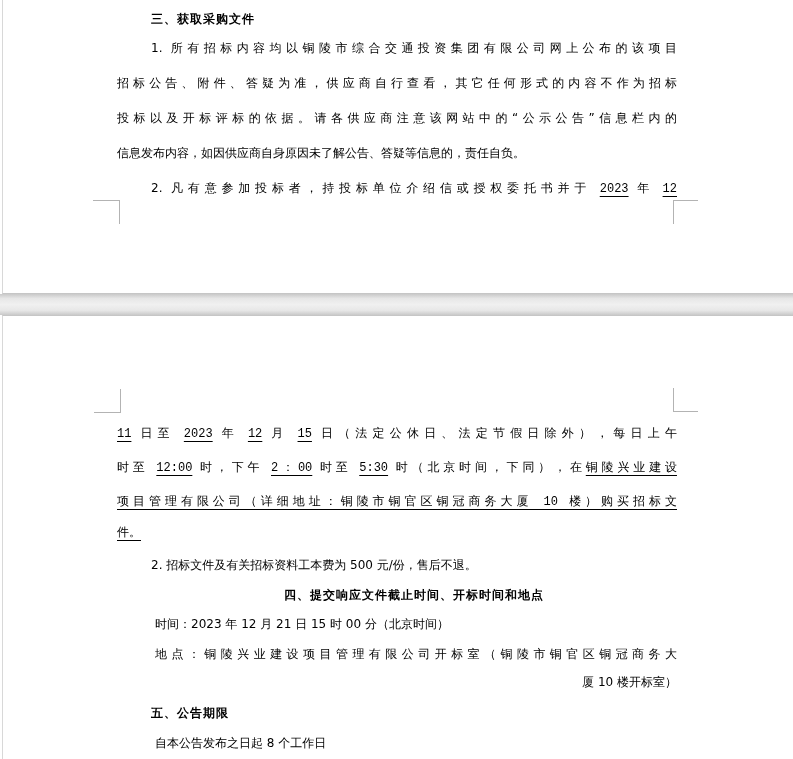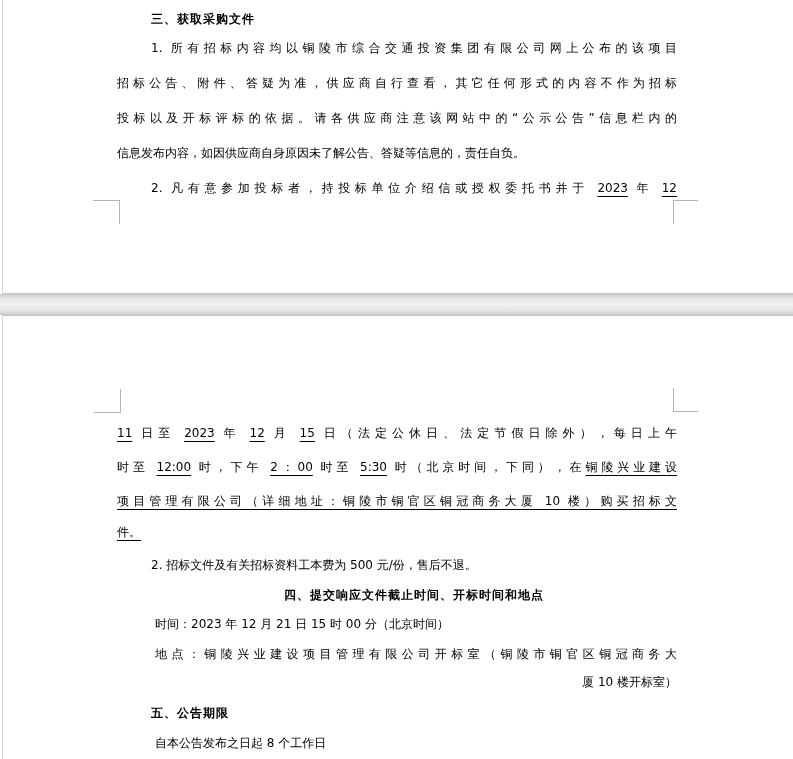--- a/index.html
+++ b/index.html
@@ -27,21 +27,21 @@
 
   .line{
     position:absolute;left:114px;width:560px;height:23px;line-height:23px;
     font-size:12px;color:#000;white-space:nowrap;
     box-sizing:border-box;
   }
   .just{white-space:normal;text-align:justify;text-align-last:justify;height:23px;overflow:hidden;}
   .ind{padding-left:34px;}
   .ind2{padding-left:38px;}
   .head{font-weight:bold;font-size:12px;letter-spacing:1px;}
-  .u, .line .u{text-decoration:underline;text-underline-offset:4px;text-decoration-thickness:1px;}
+  .u, .line .u{text-decoration:underline;text-underline-offset:4px;text-decoration-thickness:1px;font-family:Liberation Mono, monospace;}
 
   
   .p1-h {top:8px;}
   .p1-0{top:37px;} .p1-1{top:72px;} .p1-2{top:107px;} .p1-3{top:142px;} .p1-4{top:177px;}
   
   .p2-0{top:106px;} .p2-1{top:140px;} .p2-2{top:174px;} .p2-3{top:205px;}
   .p2-4{top:238px;} .p2-5{top:268px;text-align:center;} .p2-6{top:297px;} .p2-7{top:327px;}
   .p2-8{top:355px;text-align:right;} .p2-9{top:386px;} .p2-10{top:416px;}
 </style>
 </head>

